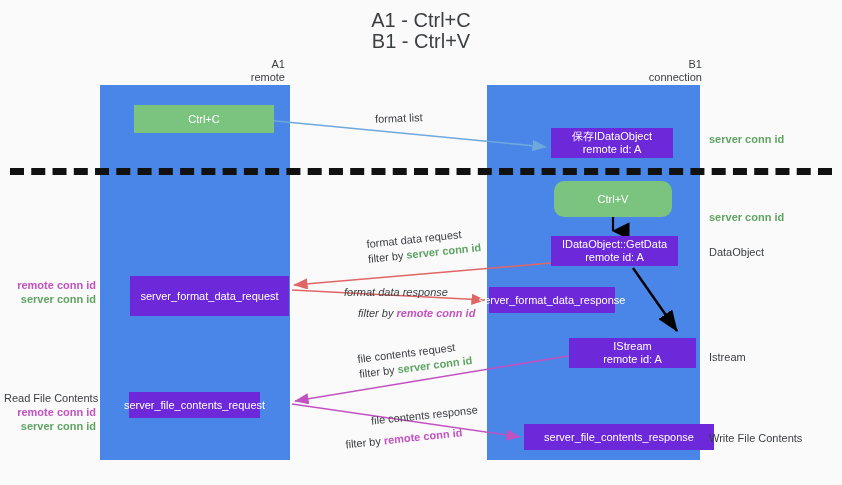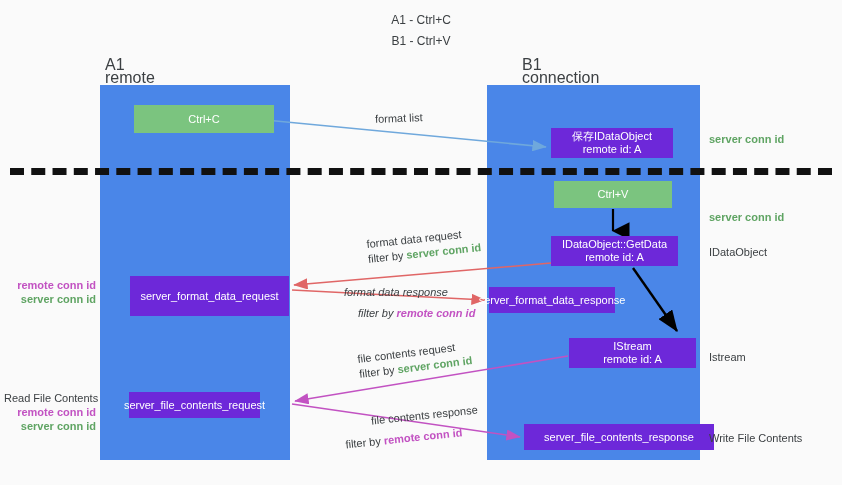--- a/index.html
+++ b/index.html
@@ -9,27 +9,27 @@
     font-family:"Liberation Sans","DejaVu Sans",sans-serif;
     position:relative;overflow:hidden;
     -webkit-font-smoothing:antialiased;
   }
   .stage{position:absolute;inset:0;}
 
   
   .title{
     position:absolute;left:0;right:8px;top:10px;
     text-align:center;color:#3c4043;
-    font-size:12px;line-height:21px;padding-left:8px;
+    font-size:20px;line-height:21px;padding-left:8px;
   }
 
   
   .col-head{
-    position:absolute;text-align:left;color:#3c4043;
-    font-size:16px;line-height:13px;width:180px;
+    position:absolute;text-align:right;color:#3c4043;
+    font-size:11px;line-height:13px;width:180px;
   }
   .col-head .l1{display:block;}
   .col-head .l2{display:block;}
   #head-a1{left:105px;top:58px;}
   #head-b1{left:522px;top:58px;}
 
   
   .lane{position:absolute;background:#4a86e8;}
   #lane-a1{left:100px;top:85px;width:190px;height:375px;}
   #lane-b1{left:487px;top:85px;width:213px;height:375px;}
@@ -46,21 +46,21 @@
     align-items:center;justify-content:center;
     color:#ffffff;font-size:11px;line-height:13px;text-align:center;
     box-sizing:border-box;padding:3px 6px;
   }
   .box.green{background:#7bc47f;}
   .box.orange{background:#6d28d9;}
   .box .ln{display:block;white-space:nowrap;}
 
   #box-ctrlc{left:134px;top:105px;width:140px;height:28px;}
   #box-save-idataobject{left:551px;top:128px;width:122px;height:30px;}
-  #box-ctrlv{left:554px;top:181px;width:118px;height:27px;}
+  #box-ctrlv{left:554px;top:181px;width:118px;height:36px;border-radius:10px;}
   #box-getdata{left:551px;top:236px;width:127px;height:30px;}
   #box-istream{left:569px;top:338px;width:127px;height:30px;}
   #box-fmt-req{left:130px;top:276px;width:159px;height:40px;}
   #box-fmt-resp{left:489px;top:287px;width:126px;height:26px;}
   #box-file-req{left:129px;top:392px;width:131px;height:26px;}
   #box-file-resp{left:524px;top:424px;width:190px;height:26px;}
 
   
   .side-label{
     position:absolute;font-size:11px;line-height:14px;color:#3c4043;
@@ -194,21 +194,21 @@
   <div class="box orange" id="box-file-req">
     <span class="ln">server_file_contents_request</span>
   </div>
 
   <div class="box orange" id="box-file-resp">
     <span class="ln">server_file_contents_response</span>
   </div>
 
   <div class="side-label green-txt" id="sl-server-1">server conn id</div>
   <div class="side-label green-txt" id="sl-server-2">server conn id</div>
-  <div class="side-label" id="sl-dataobject">IDataObject</div>
+  <div class="side-label" id="sl-dataobject">DataObject</div>
   <div class="side-label" id="sl-istream">Istream</div>
   <div class="side-label" id="sl-write-file">Write File Contents</div>
 
   <div class="left-label" id="ll-top">
     <span class="rid">remote conn id</span>
     <span class="sid">server conn id</span>
   </div>
 
   <div class="left-label" id="ll-bottom">
     <span class="plain">Read File Contents</span>

